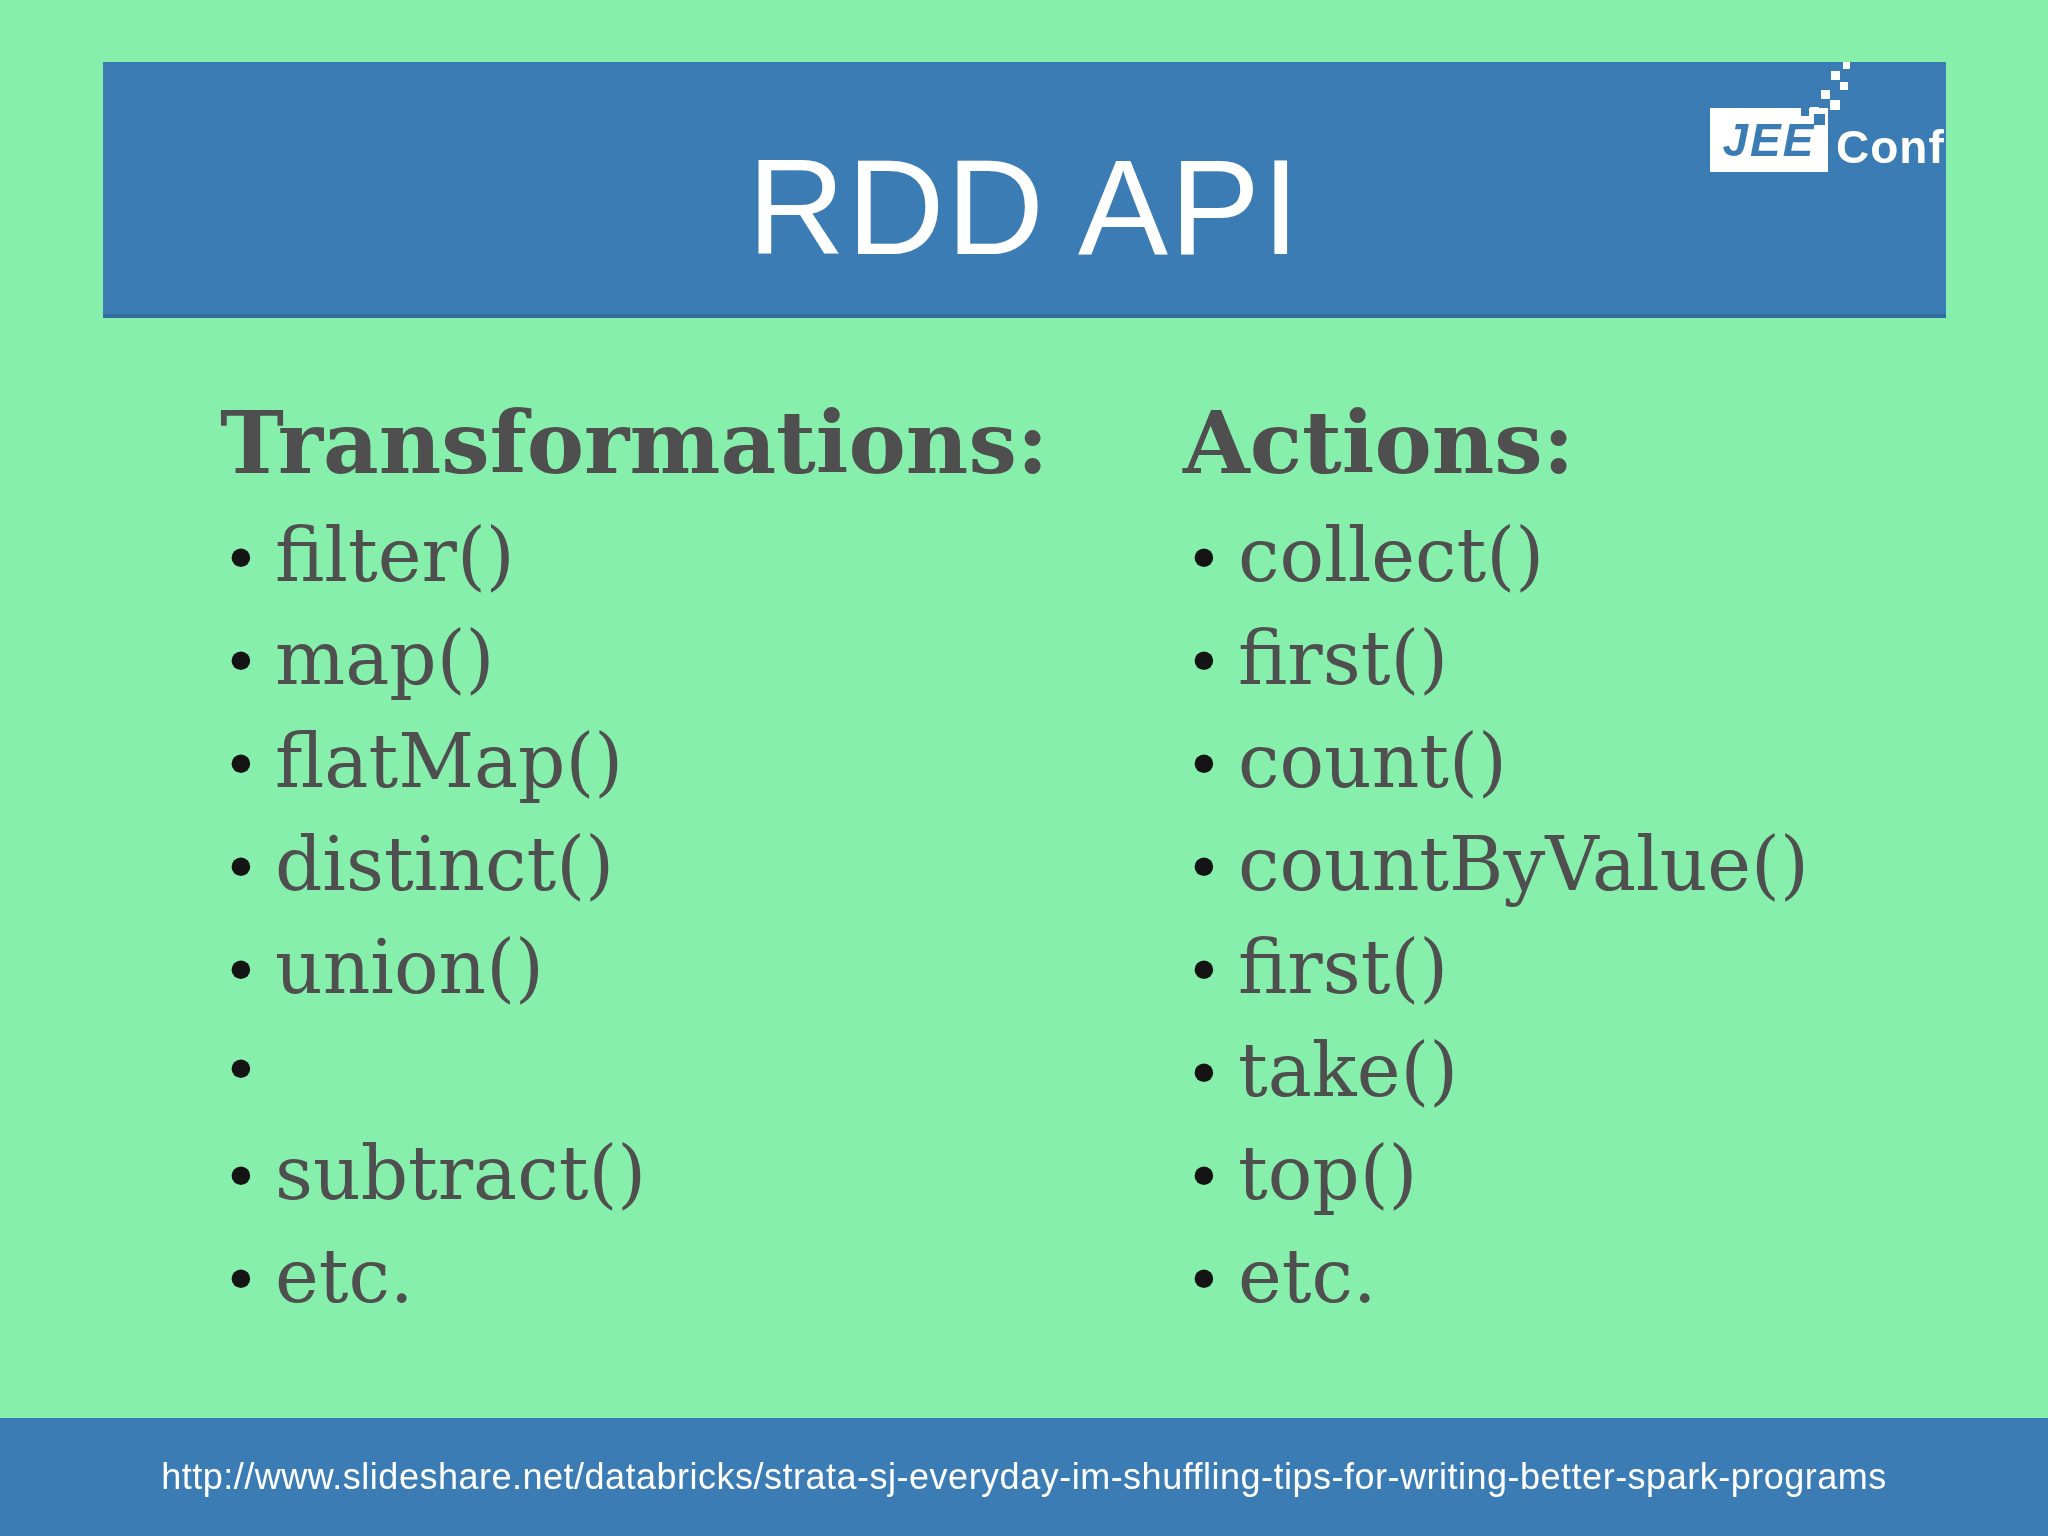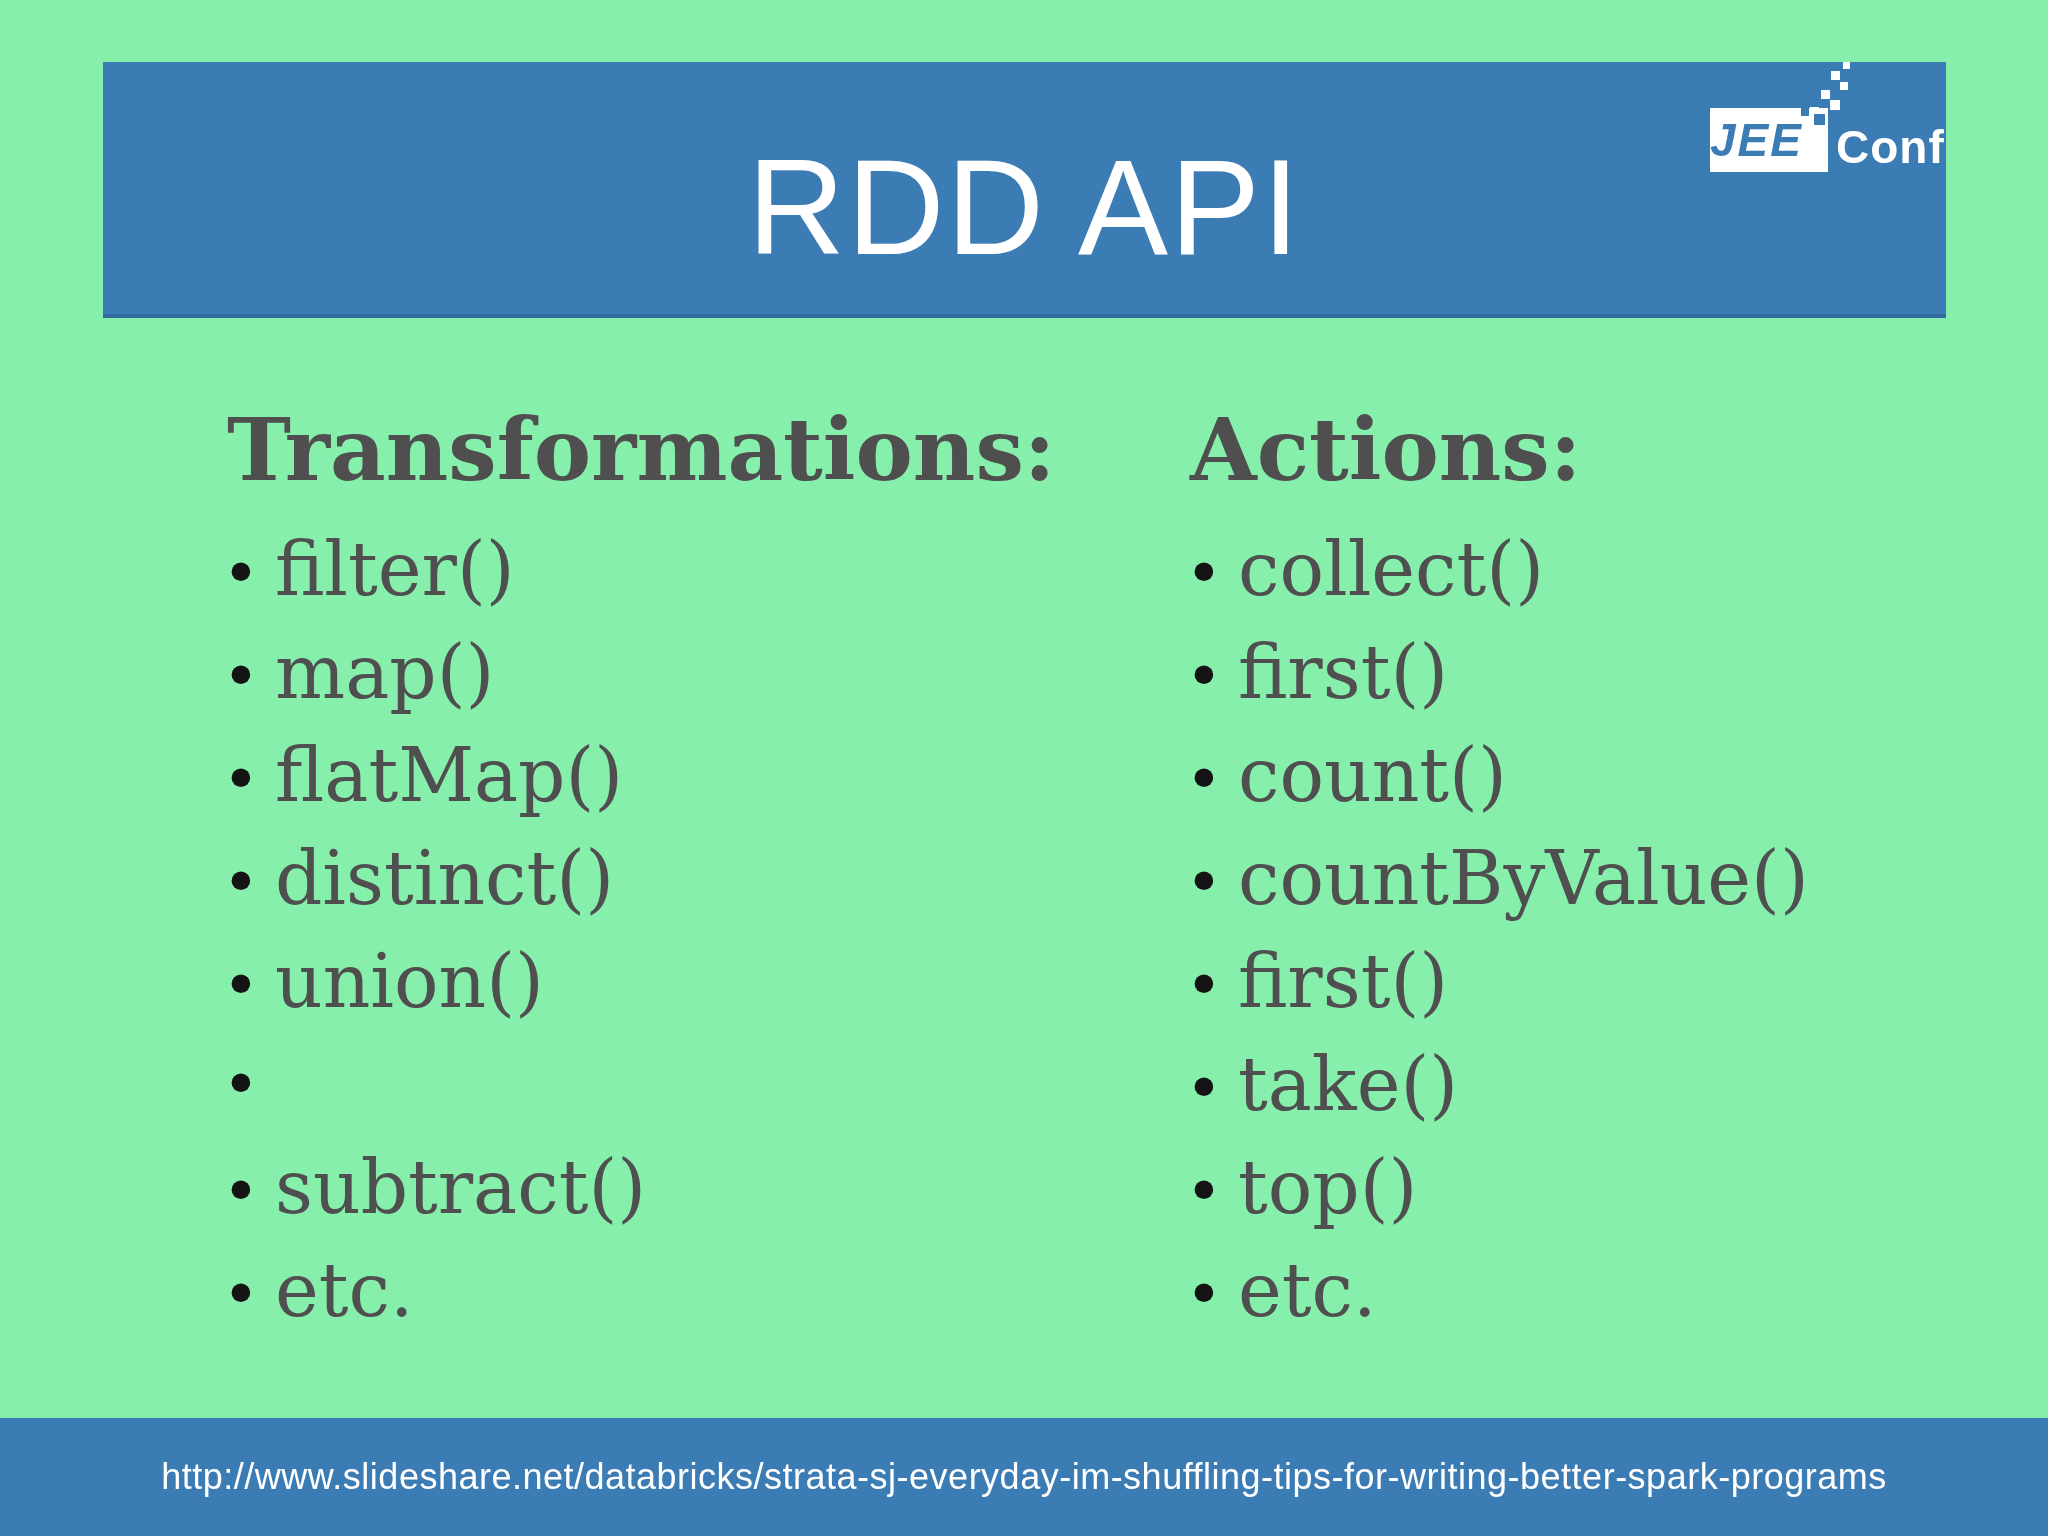--- a/index.html
+++ b/index.html
@@ -17,21 +17,21 @@
     width:100%; text-align:center; color:#ffffff;
     font-family:"Liberation Sans", sans-serif; font-size:135px; font-weight:400;
     line-height:252px; transform:translateY(20px); letter-spacing:2px;
     white-space:nowrap;
   }
 
   
   .logo { position:absolute; top:0; right:13px; width:236px; height:180px; }
   .jee-box {
     position:absolute; left:13px; top:46px; width:118px; height:64px;
-    background:#ffffff; display:flex; align-items:center; justify-content:flex-start;
+    background:#ffffff; display:flex; align-items:center; justify-content:center;
   }
   .jee {
     font-family:"Liberation Sans", sans-serif; font-weight:bold; font-style:italic;
     font-size:46px; color:#3b7cb4; letter-spacing:2px;
   }
   .conf {
     position:absolute; left:139px; top:58px;
     font-family:"Liberation Sans", sans-serif; font-weight:bold; font-size:46px;
     color:#ffffff; letter-spacing:1px;
   }
@@ -45,21 +45,21 @@
   .p6 { left:113px; top:45px; width:9px;  height:9px; }
   .b1 { left:117px; top:52px; width:11px; height:11px; }
   .b2 { left:104px; top:46px; width:8px;  height:8px; }
 
   
   .content { position:absolute; left:0; top:382px; width:2048px; color:#4f4f4f; }
   .col { position:absolute; top:0; }
   .col-left  { left:212px; }
   .col-right { left:1175px; }
   .col h2 {
-    margin:15px; font-size:86px; font-weight:bold; line-height:106px;
+    margin:8px; font-size:86px; font-weight:bold; line-height:106px;
     white-space:nowrap; color:#4f4f4f;
   }
   .col ul { list-style:none; margin:0; padding:0; }
   .col li {
     display:flex; align-items:baseline;
     font-size:74px; line-height:103px; height:103px;
     padding-left:10px; white-space:nowrap;
   }
   .bullet {
     flex:0 0 53px; width:53px; color:#141414; font-size:64px;

